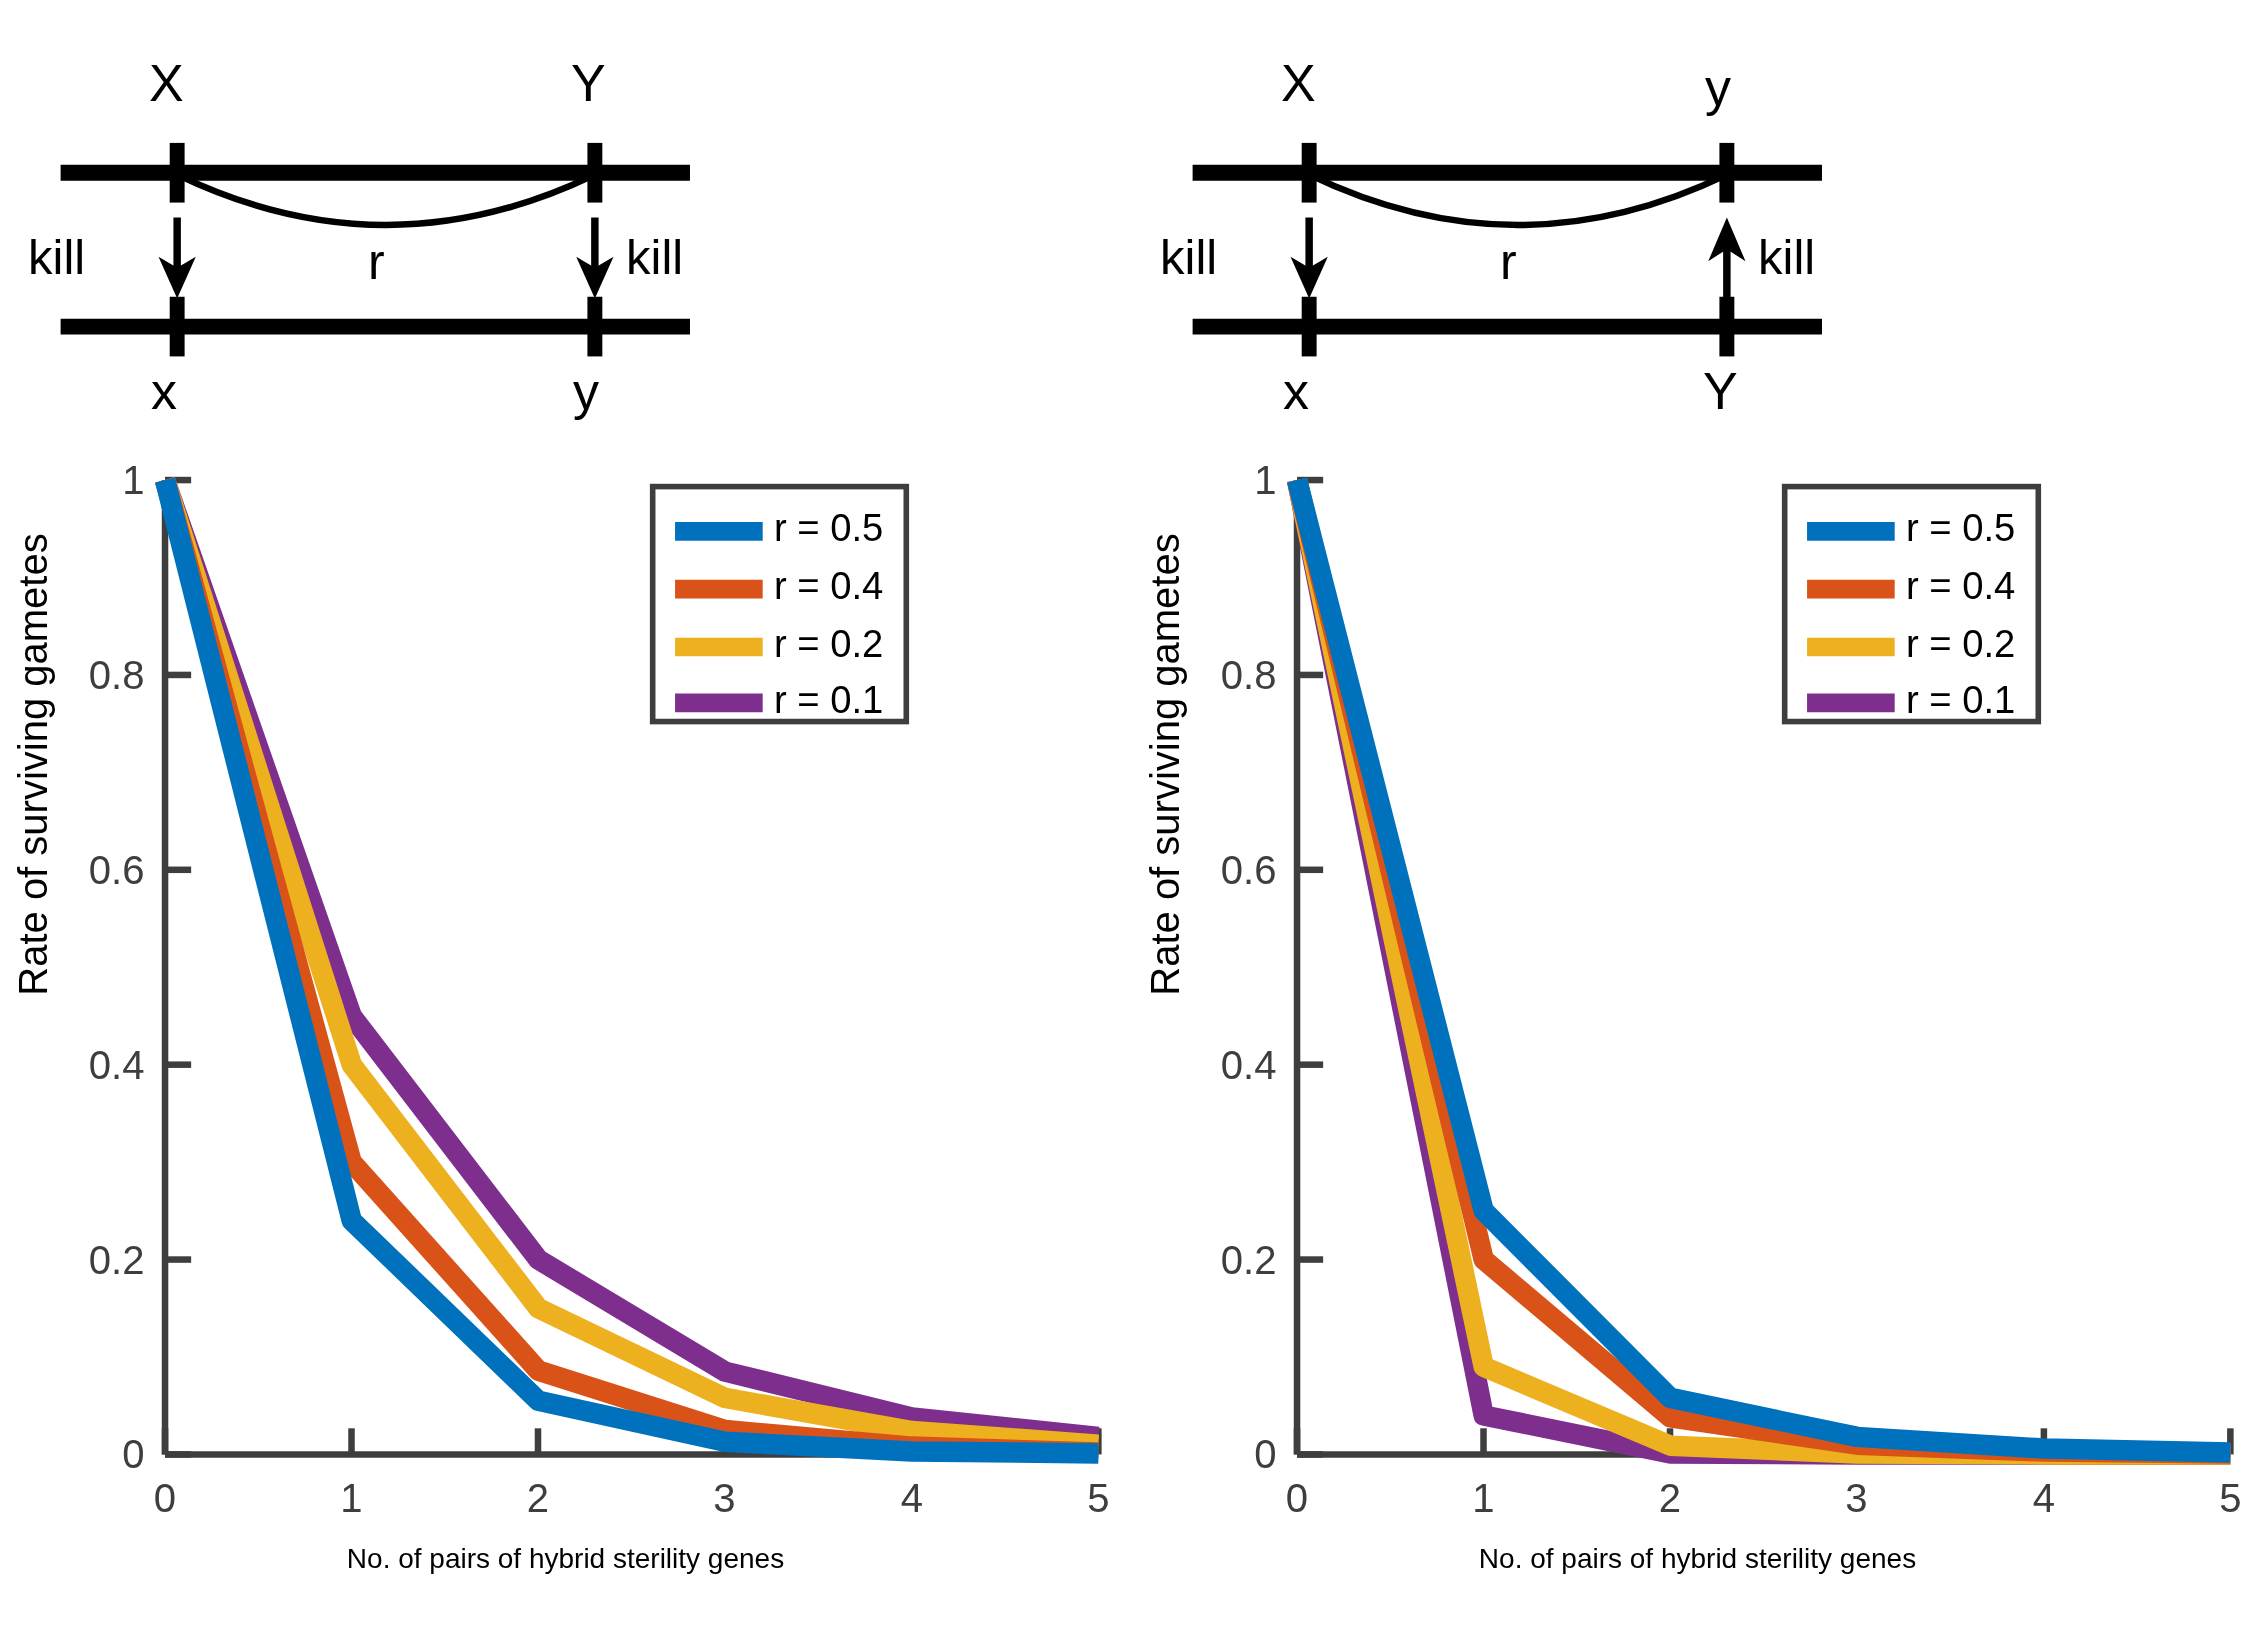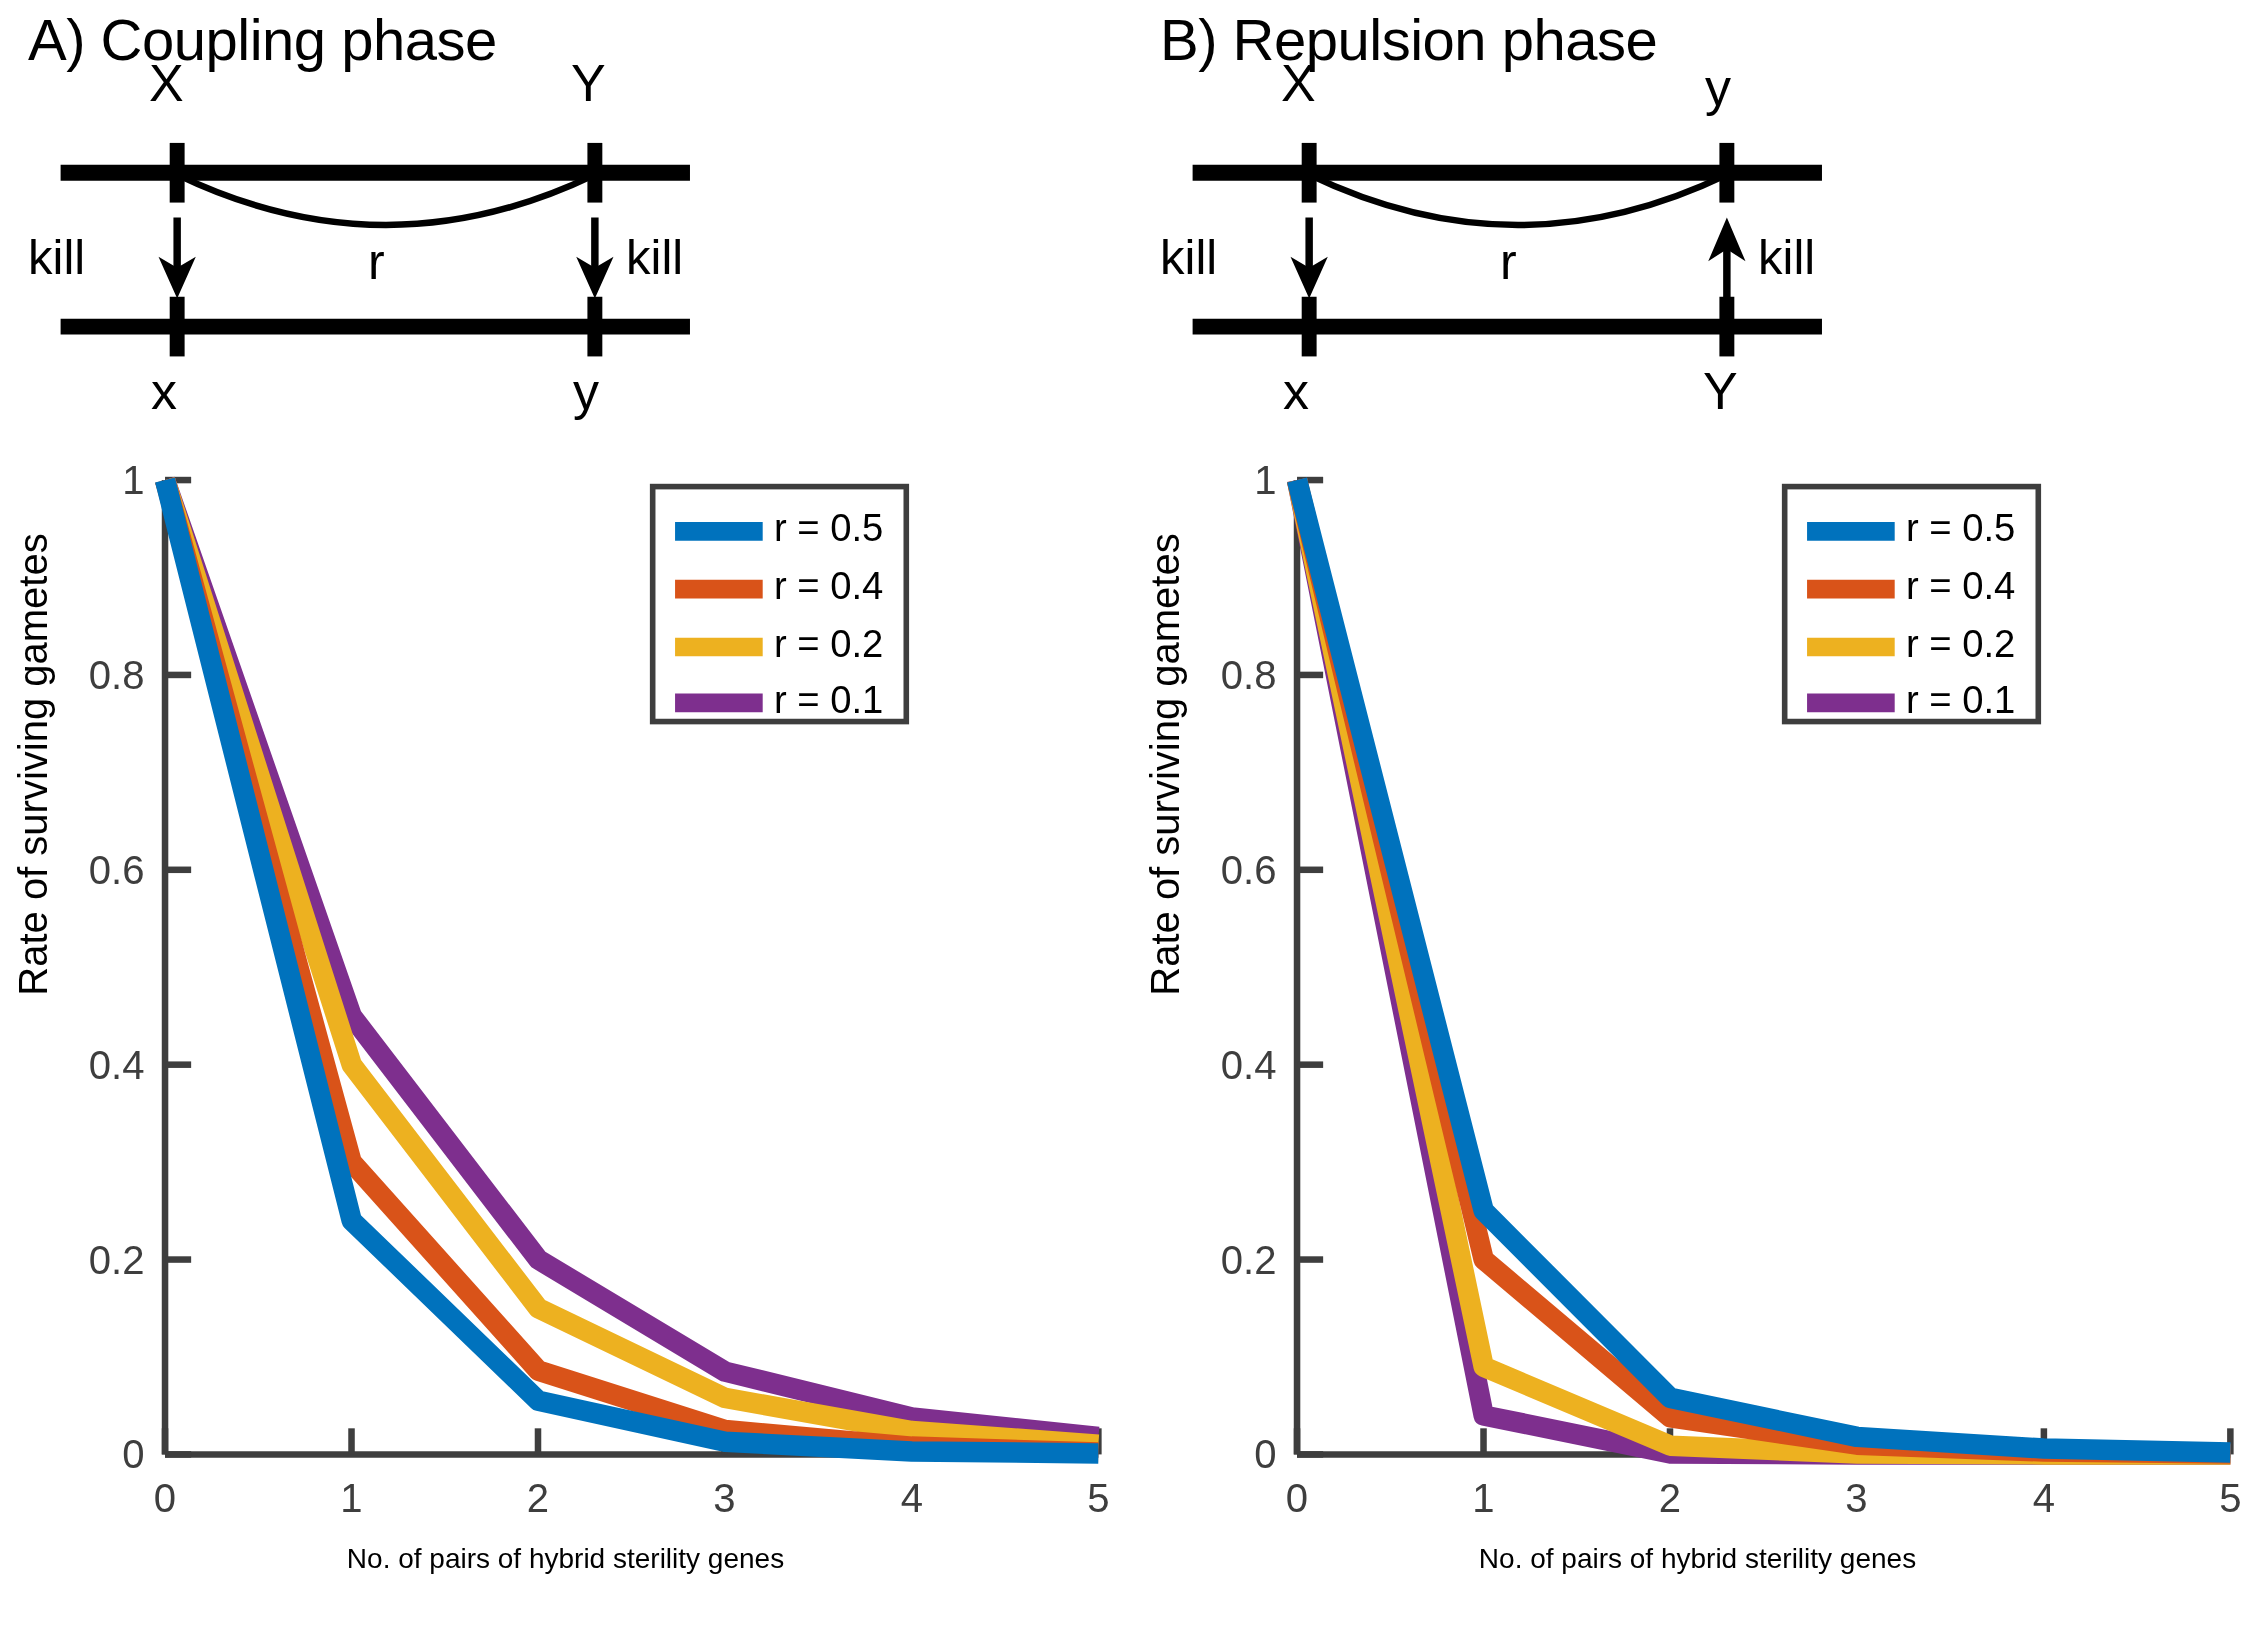--- a/index.html
+++ b/index.html
@@ -78,21 +78,20 @@
     text-align: center;
     font-size: 28px;
     white-space: nowrap;
   }
 </style>
 </head>
 <body>
 
 <div class="panel" id="panel-a">
 
-  <div class="panel-title">A) Coupling phase</div>
 
   <div class="schematic">
     <svg class="schem-svg" width="1131" height="308" viewBox="0 0 1213 330">
 
       <g>
         <line x1="65" y1="80" x2="740" y2="80" stroke="#000" stroke-width="17"></line>
         <line x1="190" y1="48" x2="190" y2="112" stroke="#000" stroke-width="16"></line>
         <line x1="638" y1="48" x2="638" y2="112" stroke="#000" stroke-width="16"></line>
       </g>
 
@@ -189,21 +188,20 @@
   </div>
 
   <div class="ylabel-box">
     <span class="ylabel-text">Rate of surviving gametes</span>
   </div>
   <div class="xlabel-text">No. of pairs of hybrid sterility genes</div>
 </div>
 
 <div class="panel" id="panel-b">
 
-  <div class="panel-title">B) Repulsion phase</div>
 
   <div class="schematic">
     <svg class="schem-svg" width="1131" height="308" viewBox="0 0 1213 330">
       <g>
         <line x1="65" y1="80" x2="740" y2="80" stroke="#000" stroke-width="17"></line>
         <line x1="190" y1="48" x2="190" y2="112" stroke="#000" stroke-width="16"></line>
         <line x1="638" y1="48" x2="638" y2="112" stroke="#000" stroke-width="16"></line>
       </g>
       <path d="M190,82 Q414,190 638,82" fill="none" stroke="#000" stroke-width="7"></path>
       <g>

